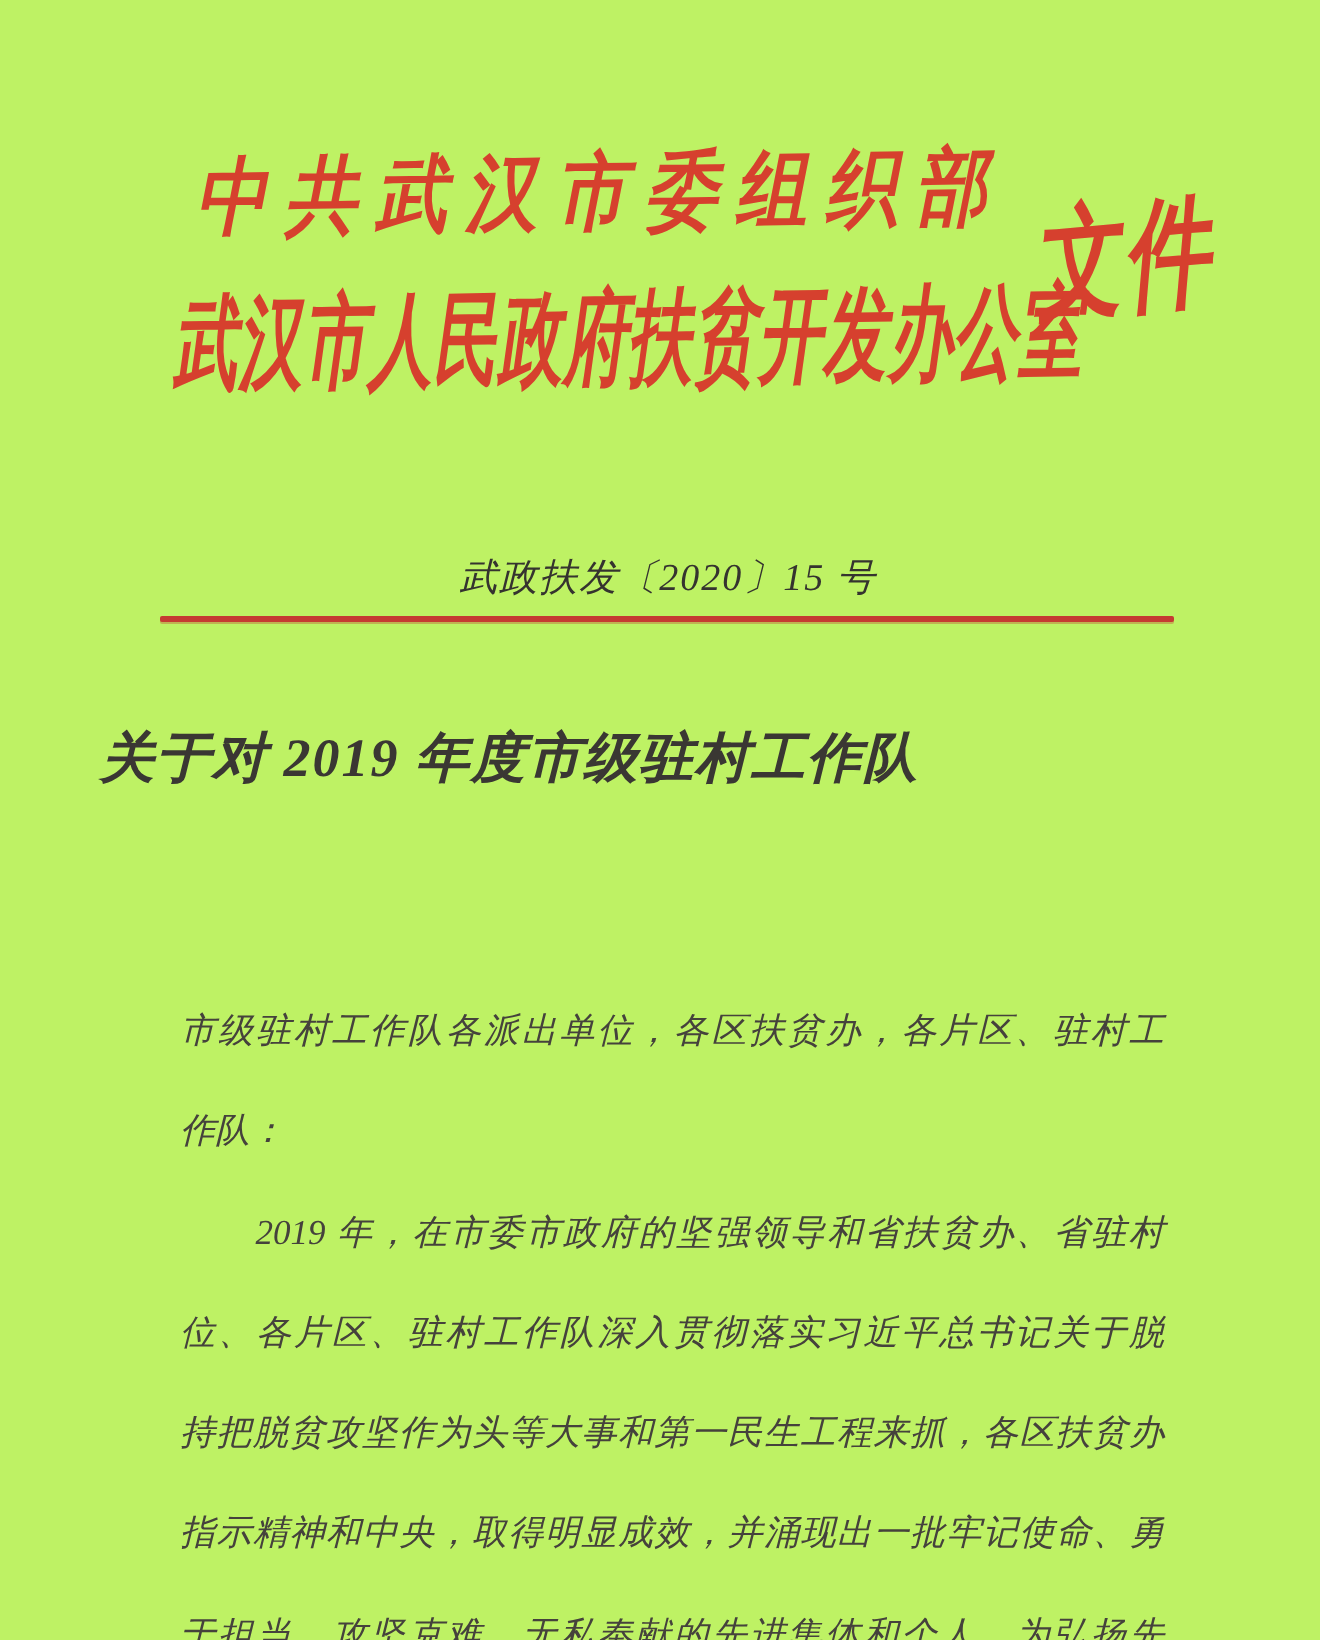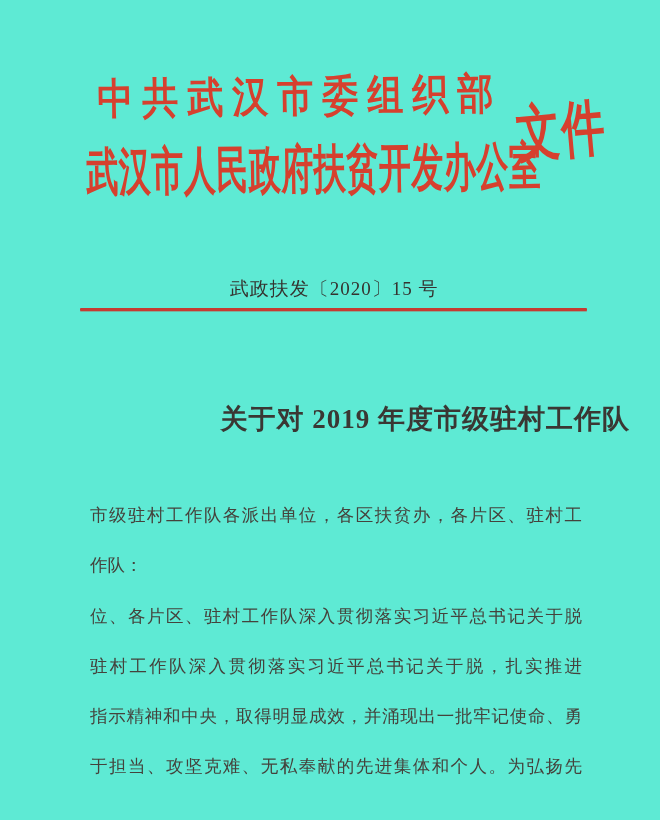--- a/index.html
+++ b/index.html
@@ -1,19 +1,20 @@
 <!DOCTYPE html>
 <html><head>
 <meta charset="utf-8">
 <style>
   html,body{margin:0;padding:0;background:#ffffff;}
   .page{
     position:relative;width:660px;height:820px;overflow:hidden;
-    background:#5eead4;
+    background:#bef264;
     font-family:"Liberation Serif","DejaVu Serif",serif;
+    font-style:italic;
   }
   
   .org-lines{
     position:absolute;left:97px;top:78px;
     transform:rotate(-0.8deg);transform-origin:left top;
     color:#d6402e;font-weight:bold;
   }
   .org1{
     font-size:36px;line-height:36px;letter-spacing:9px;white-space:nowrap;
     transform:scaleY(1.18);transform-origin:left top;
@@ -36,22 +37,22 @@
   }
   
   .red-rule{
     position:absolute;left:80px;top:308px;width:507px;height:3px;
     background:#c53b32;border-radius:1px;
     box-shadow:0 1px 0 rgba(197,59,50,0.35);
   }
   
   .title{
     position:absolute;left:50px;top:358px;width:580px;
-    text-align:right;font-size:27px;font-weight:bold;
-    color:#3a3733;line-height:43px;letter-spacing:1px;margin-top:40px;
+    text-align:left;font-size:27px;font-weight:bold;
+    color:#3a3733;line-height:43px;letter-spacing:1px;
   }
   
   .body-text{
     position:absolute;left:90px;top:482px;width:492px;
     font-size:17.5px;color:#45423c;
   }
   .bline{
     line-height:34.3px;
     text-align:justify;
     text-align-last:justify;
@@ -77,19 +78,20 @@
 
   <div class="red-rule"></div>
 
   <div class="title">
     <div>关于对 2019 年度市级驻村工作队</div>
   </div>
 
   <div class="body-text">
     <div class="bline">市级驻村工作队各派出单位，各区扶贫办，各片区、驻村工</div>
     <div class="bline short">作队：</div>
+    <div class="bline">　　2019 年，在市委市政府的坚强领导和省扶贫办、省驻村</div>
     <div class="bline">位、各片区、驻村工作队深入贯彻落实习近平总书记关于脱</div>
-    <div class="bline">驻村工作队深入贯彻落实习近平总书记关于脱，扎实推进</div>
+    <div class="bline">持把脱贫攻坚作为头等大事和第一民生工程来抓，各区扶贫办</div>
     <div class="bline">指示精神和中央，取得明显成效，并涌现出一批牢记使命、勇</div>
     <div class="bline">于担当、攻坚克难、无私奉献的先进集体和个人。为弘扬先</div>
   </div>
 
 </div>
 
 </body></html>

